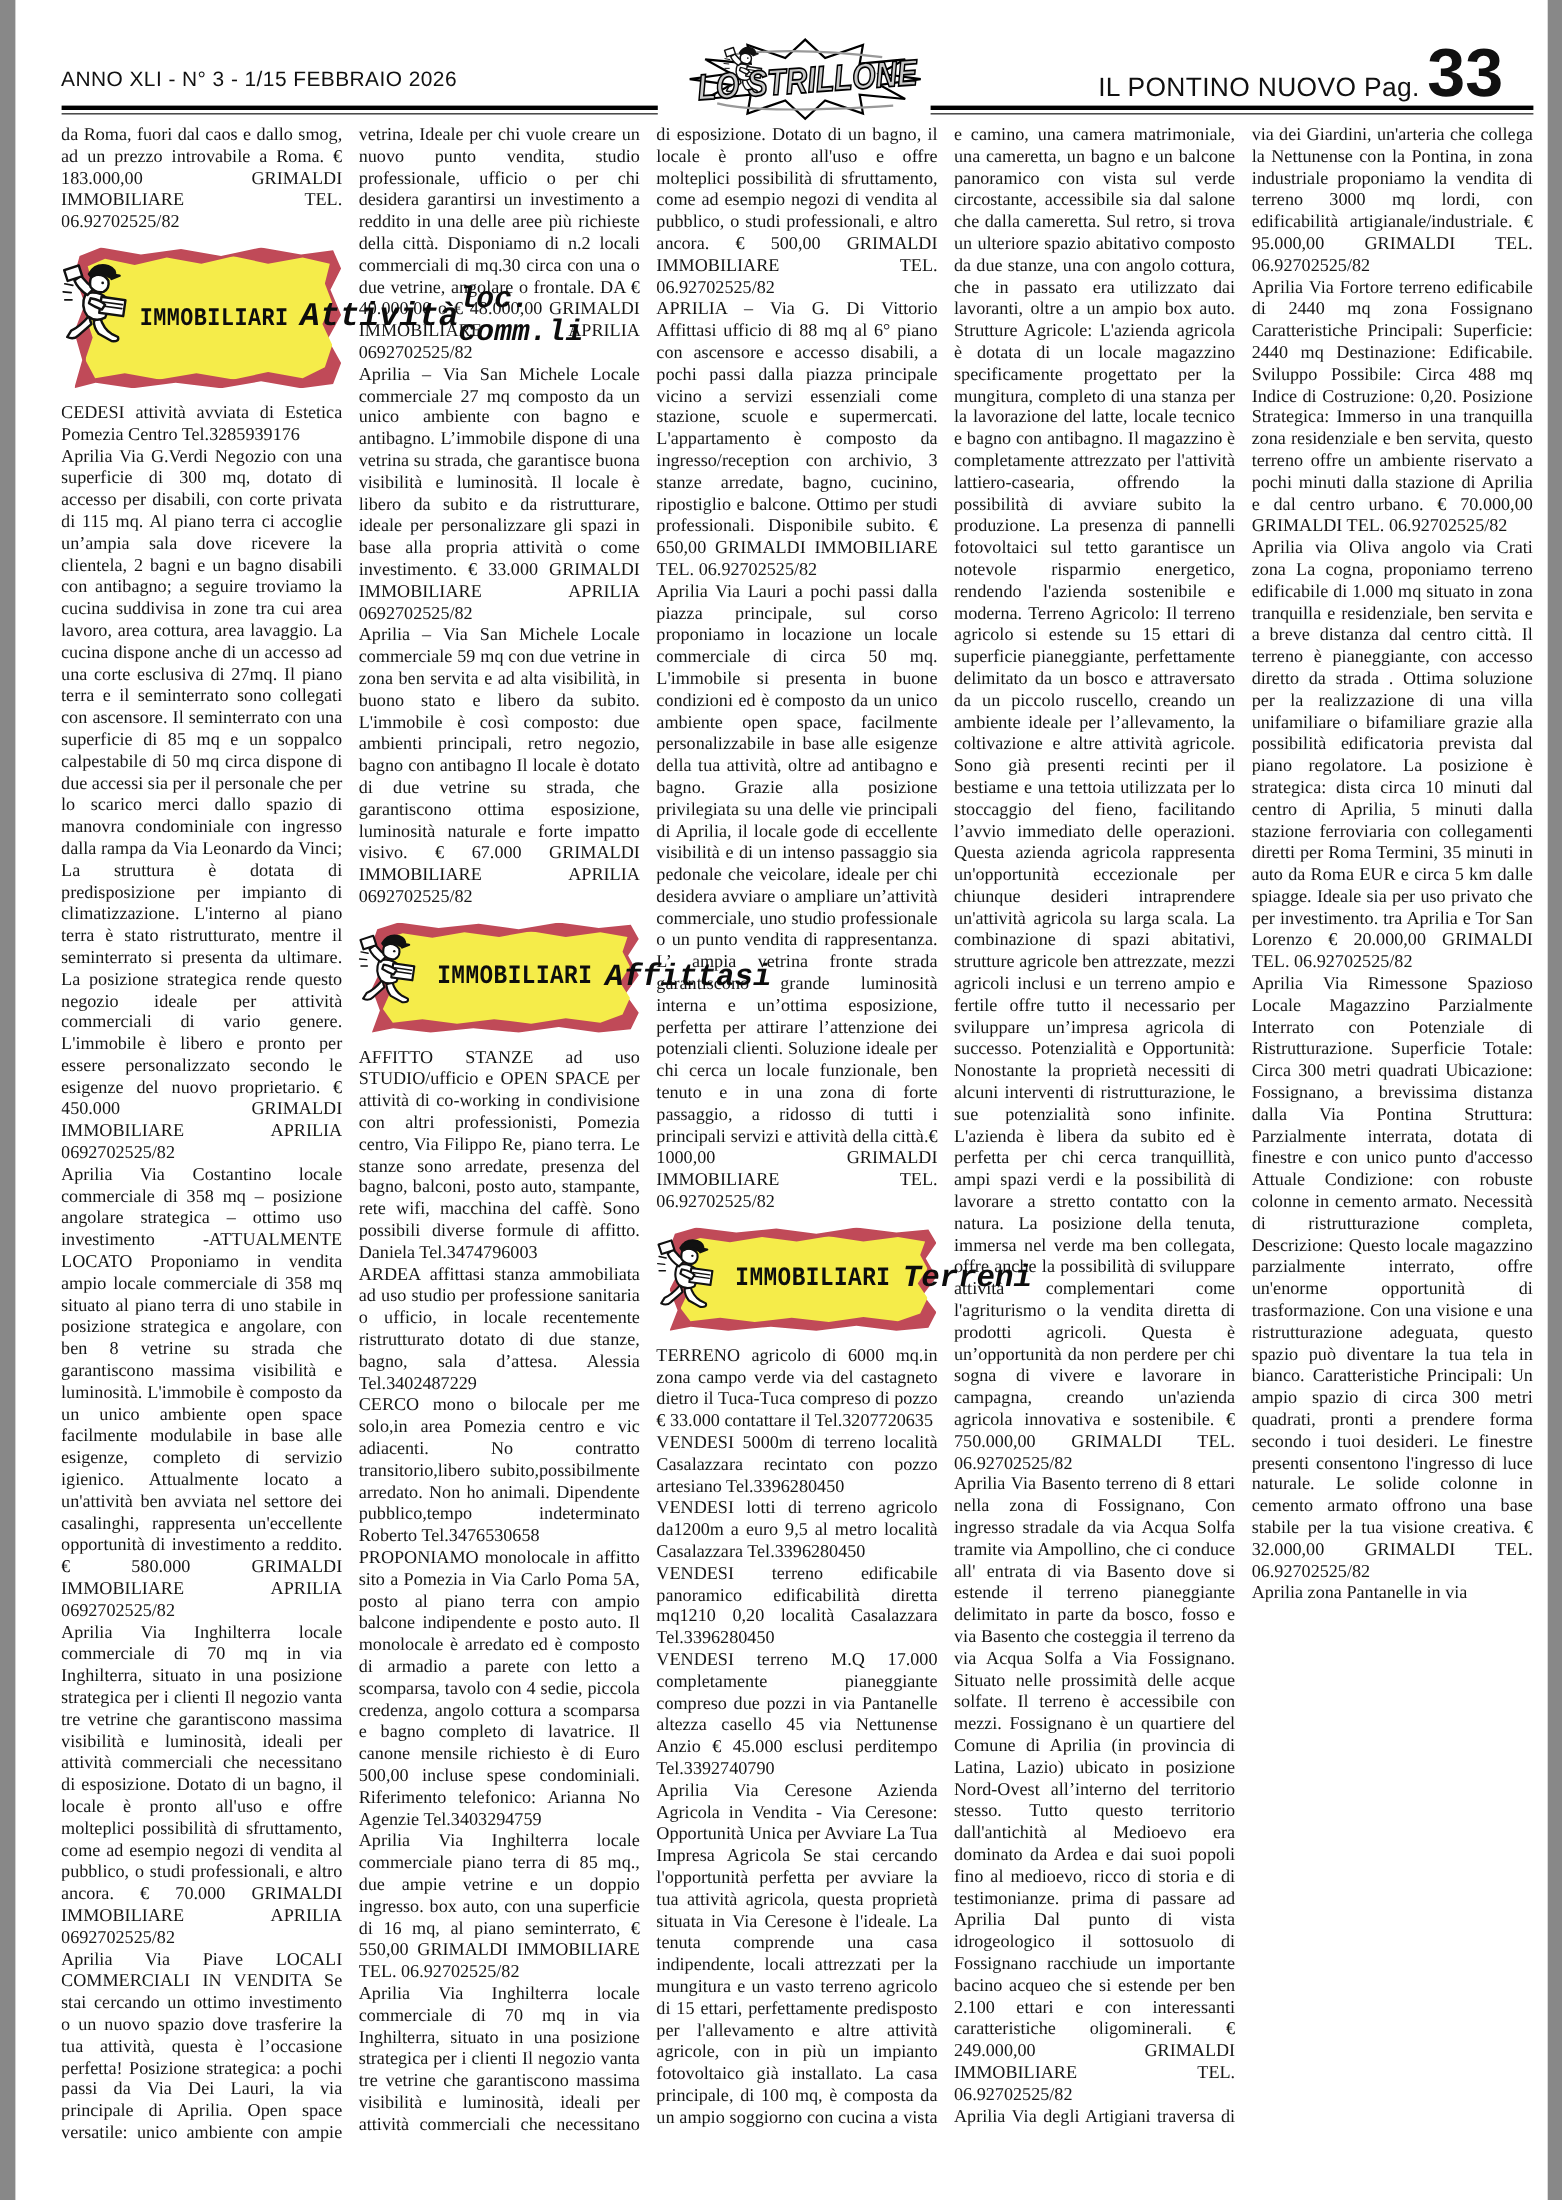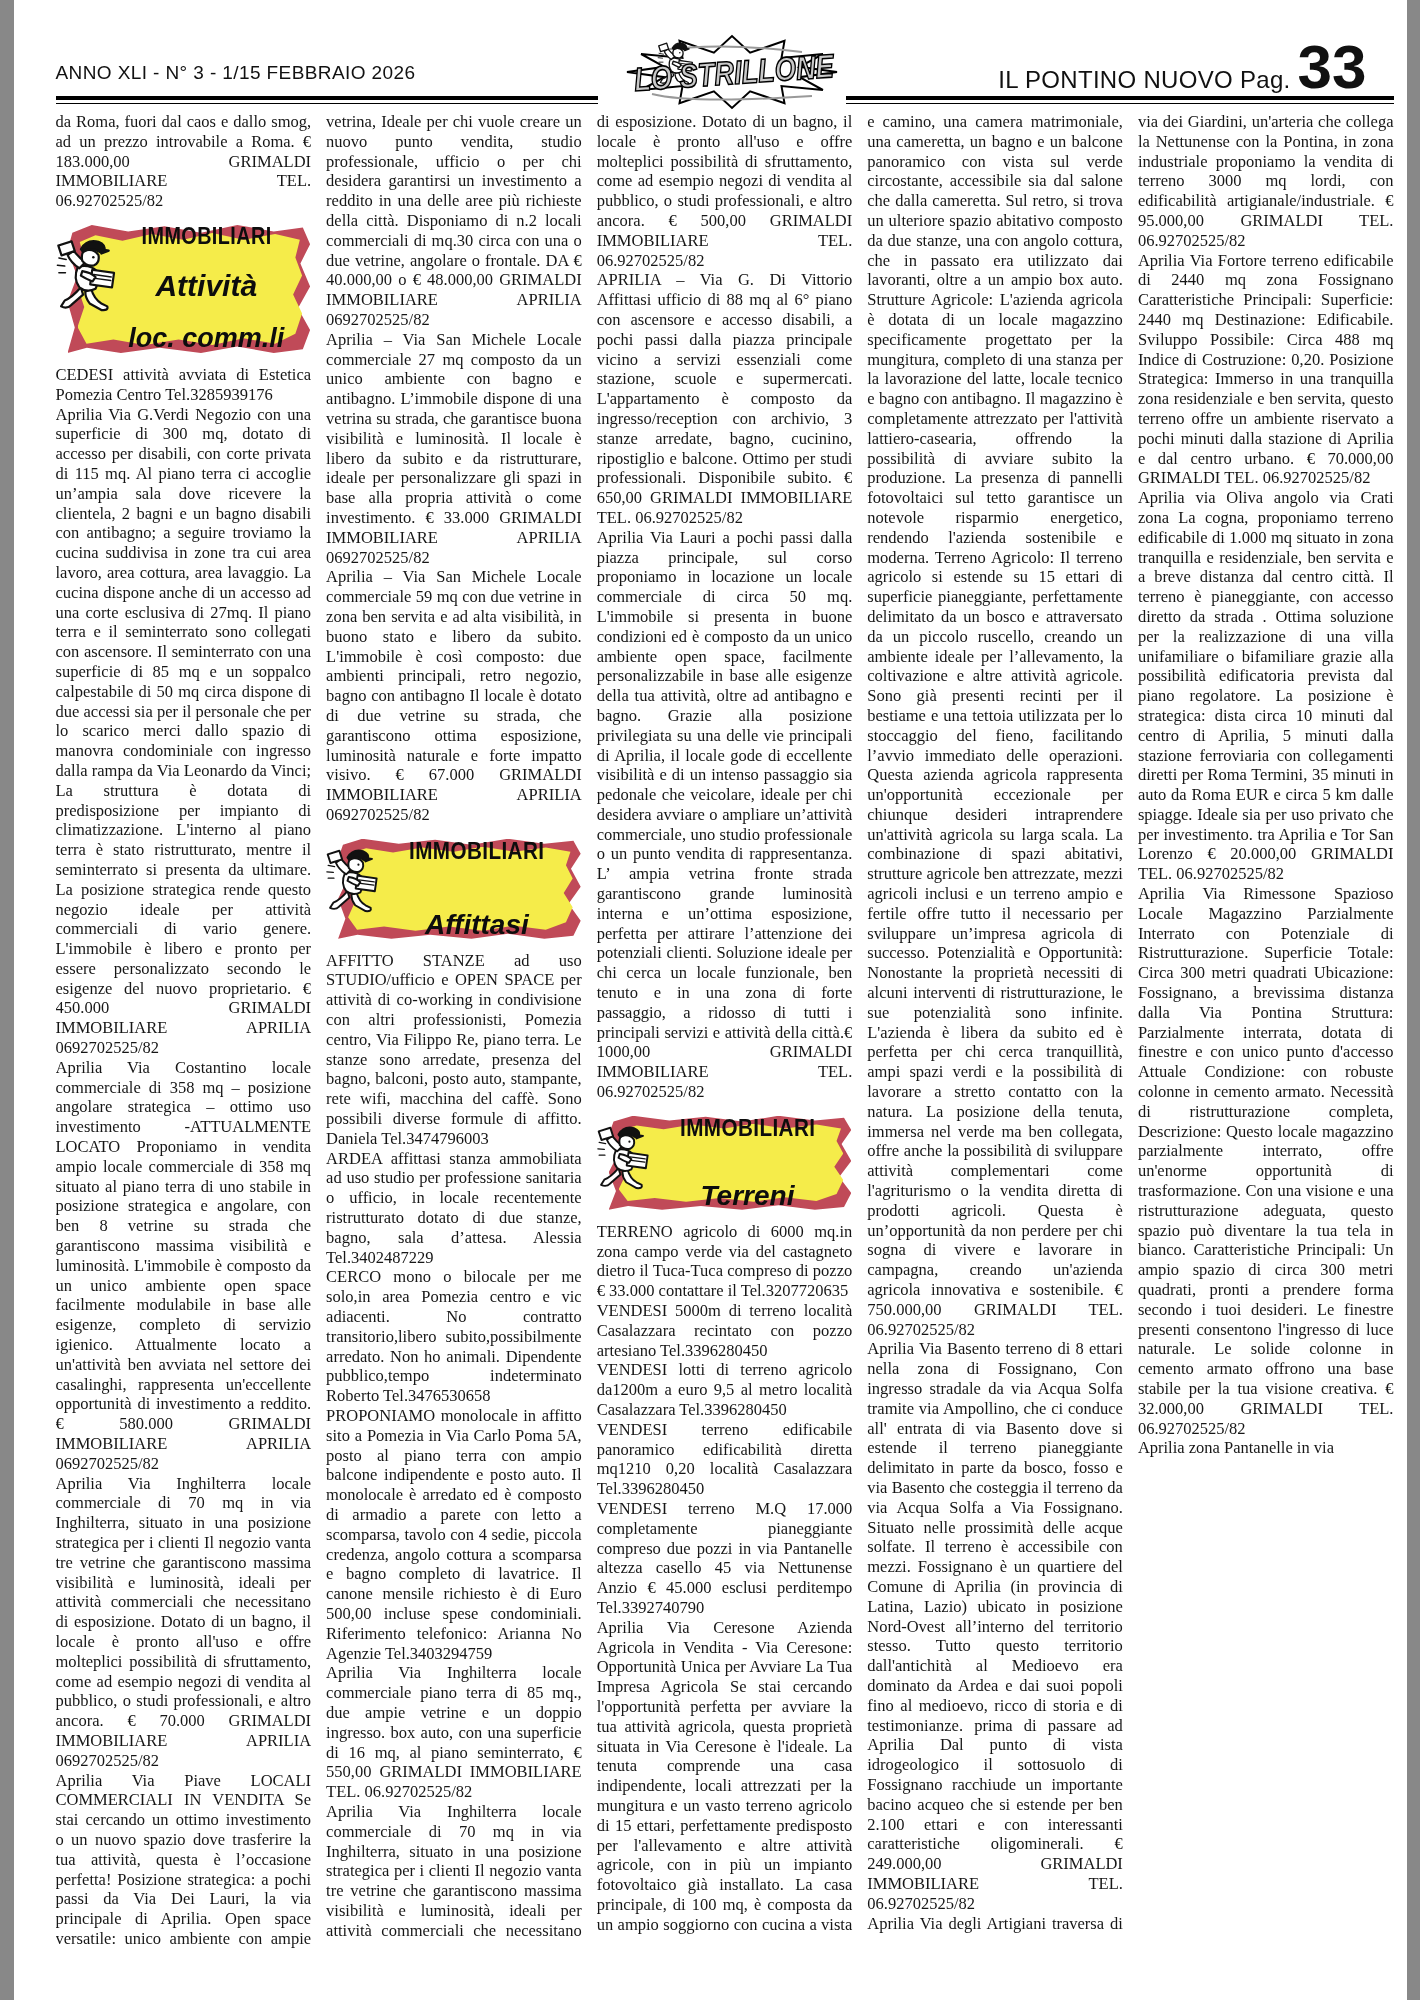--- a/index.html
+++ b/index.html
@@ -27,22 +27,22 @@
   .banner-attivita{height:130px;}
   .banner-affittasi{height:102px;}
   .banner-terreni{height:96px;}
   .banner-frame{position:absolute;left:12px;right:1px;top:1px;bottom:1px;background:var(--red,#c04a58);
     clip-path:polygon(2% 6%,10% 0%,25% 5%,40% 1%,55% 6%,70% 0%,85% 5%,97% 2%,100% 15%,96% 30%,100% 48%,95% 65%,100% 82%,97% 97%,85% 100%,70% 95%,55% 100%,38% 96%,22% 100%,8% 96%,0% 100%,3% 80%,0% 60%,4% 40%,0% 20%);}
   .banner-inner{position:absolute;left:22px;right:9px;top:9px;bottom:9px;background:var(--yellow,#f5ec4a);
     clip-path:polygon(1% 8%,8% 2%,20% 7%,33% 1%,47% 6%,60% 0%,74% 6%,88% 1%,99% 6%,97% 22%,100% 38%,96% 55%,100% 72%,97% 90%,88% 99%,74% 94%,60% 100%,45% 95%,30% 100%,16% 95%,4% 99%,0% 84%,3% 66%,0% 48%,4% 30%);}
   .newsboy{position:absolute;left:-3px;top:12px;width:66px;height:auto;z-index:3;}
   .banner-affittasi .newsboy,.banner-terreni .newsboy{width:58px;top:8px;}
   .banner-text{position:absolute;left:60px;right:14px;top:0;bottom:0;z-index:3;display:flex;
-               flex-direction:column;align-items:center;justify-content:space-between;
-               font-family:Liberation Sans, sans-serif;color:#0d0d0d;}
+               align-items:center;justify-content:space-between;
+               font-family:Liberation Mono, monospace;color:#0d0d0d;}
   .bl1{font-weight:bold;font-size:24px;transform:scaleX(.86);letter-spacing:.5px;line-height:1.05;}
   .bl2{font-weight:bold;font-style:italic;font-size:28px;line-height:1.05;}
   .bl3{font-weight:bold;font-style:italic;font-size:27px;line-height:1.1;}
   .banner-attivita .bl1{font-size:23px;}
   .banner-attivita .bl2{font-size:30px;}
   .defs-hidden{position:absolute;width:0;height:0;overflow:hidden;}
 </style>
 </head>
 <body>
 

